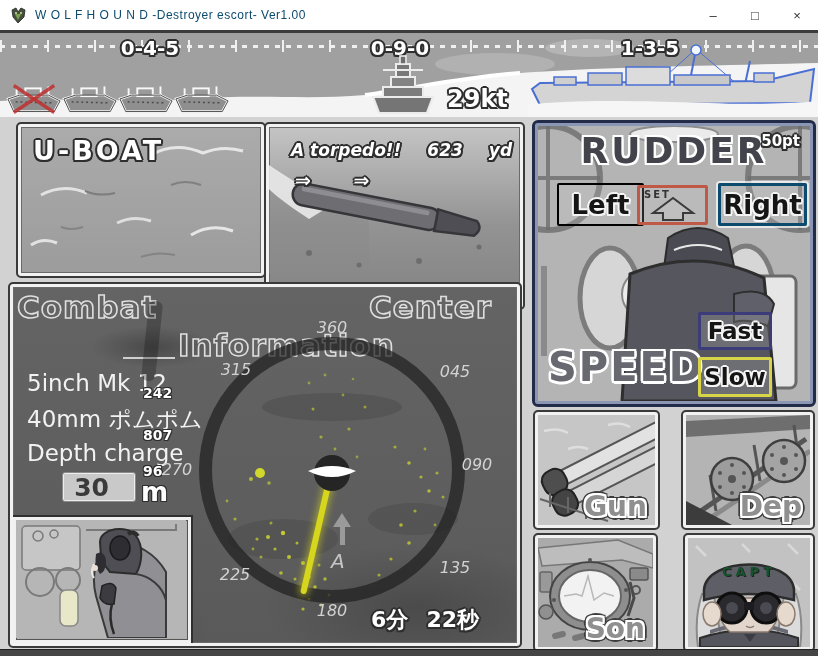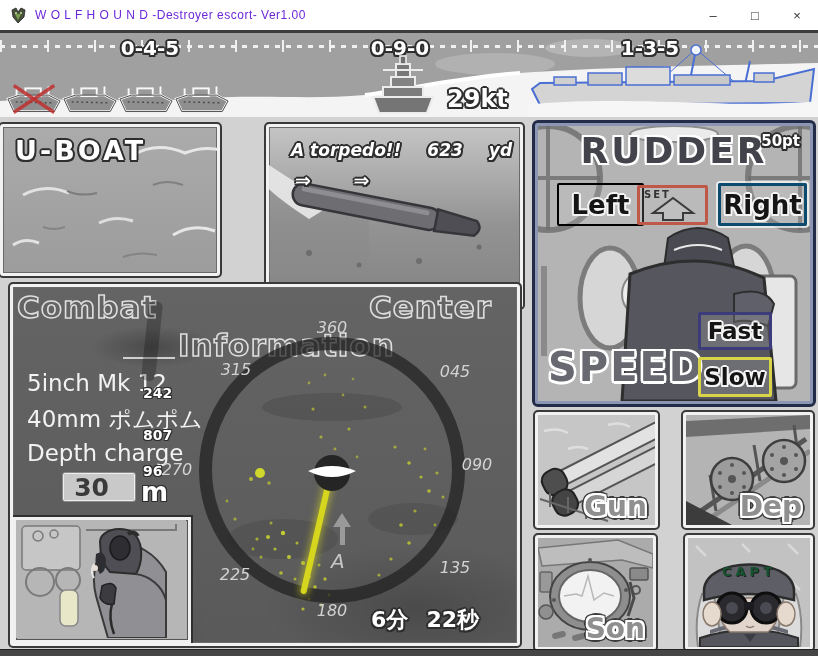--- a/index.html
+++ b/index.html
@@ -2,21 +2,21 @@
 <html><head>
 <meta charset="utf-8">
 <style>
   html,body{margin:0;padding:0;background:#777;}
   #app{position:relative;width:818px;height:656px;background:#d2d2d2;overflow:hidden;
        font-family:"DejaVu Sans",sans-serif;-webkit-font-smoothing:antialiased;}
   
   #titlebar{position:absolute;left:0;top:0;width:818px;height:30px;background:#ffffff;
             border-bottom:3px solid #3c3c3c;display:flex;align-items:center;
             font-family:"Liberation Sans",sans-serif;}
-  #titlebar .ttl{font-size:12px;color:#6d28d9;margin-left:8px;letter-spacing:0.5px;}
+  #titlebar .ttl{font-size:12px;color:#0c4a6e;margin-left:8px;letter-spacing:0.5px;}
   .winbtn{width:42px;height:30px;display:flex;align-items:center;justify-content:center;
           font-size:13px;color:#333;}
   #winbtns{position:absolute;right:0;top:0;display:flex;}
   #appicon{margin-left:10px;width:17px;height:17px;}
   
   #strip{position:absolute;left:0;top:33px;width:818px;height:84px;background:#a0a0a0;overflow:hidden;}
   .cloud{position:absolute;border-radius:50%;}
   #tickline{position:absolute;left:0;top:12px;width:818px;height:3px;
     background:repeating-linear-gradient(90deg,#f0f0f0 0 5px,rgba(0,0,0,0) 5px 11px);}
   #tickbig{position:absolute;left:0;top:7px;width:818px;height:12px;
@@ -32,21 +32,21 @@
   .o-white{color:#151515;text-shadow:2px 0 #f4f4f4,-2px 0 #f4f4f4,0 2px #f4f4f4,0 -2px #f4f4f4,
           1.5px 1.5px #f4f4f4,-1.5px -1.5px #f4f4f4,1.5px -1.5px #f4f4f4,-1.5px 1.5px #f4f4f4;}
   .bubble{color:#8f8f8f;text-shadow:2px 0 #fff,-2px 0 #fff,0 2px #fff,0 -2px #fff,
           2px 2px #fff,-2px -2px #fff,2px -2px #fff,-2px 2px #fff,
           4px 0 #3c3c3c,-4px 0 #3c3c3c,0 4px #3c3c3c,0 -4px #3c3c3c,
           3px 3px #3c3c3c,-3px -3px #3c3c3c,3px -3px #3c3c3c,-3px 3px #3c3c3c;}
   .hollow{color:rgba(110,110,110,0.12);-webkit-text-stroke:1.6px #dedede;}
   
   .panel{position:absolute;box-sizing:border-box;background:#a8a8a8;border:3px solid #f2f2f2;
          outline:2px solid #3a3a3a;border-radius:3px;box-shadow:inset 0 0 0 1px #6a6a6a;overflow:hidden;}
-  #uboat{left:0;top:124px;width:220px;height:152px;background:linear-gradient(#ababab,#9c9c9c);}
+  #uboat{left:18px;top:124px;width:246px;height:152px;background:linear-gradient(#ababab,#9c9c9c);}
   #uboat .title{position:absolute;left:12px;top:8px;font-size:27px;font-weight:700;letter-spacing:3px;}
   #torp{left:266px;top:124px;width:257px;height:184px;
         background:linear-gradient(#c4c4c4,#939393 55%,#838383);font-style:italic;}
   #torp .alertrow{position:absolute;left:22px;top:13px;font-size:17px;font-weight:700;display:flex;gap:26px;}
   #torp .arrows{position:absolute;left:26px;top:42px;font-size:19px;font-weight:700;letter-spacing:18px;}
   
   #rudder{left:535px;top:123px;width:278px;height:281px;background:#b6b6b6;
           border:3px solid #8a96b4;outline:3px solid #222c48;box-shadow:inset 0 0 0 1px #222c48;}
   #rudder .title{position:absolute;left:0;right:0;top:4px;text-align:center;font-size:36px;font-weight:700;
           letter-spacing:3px;color:#43434b;

